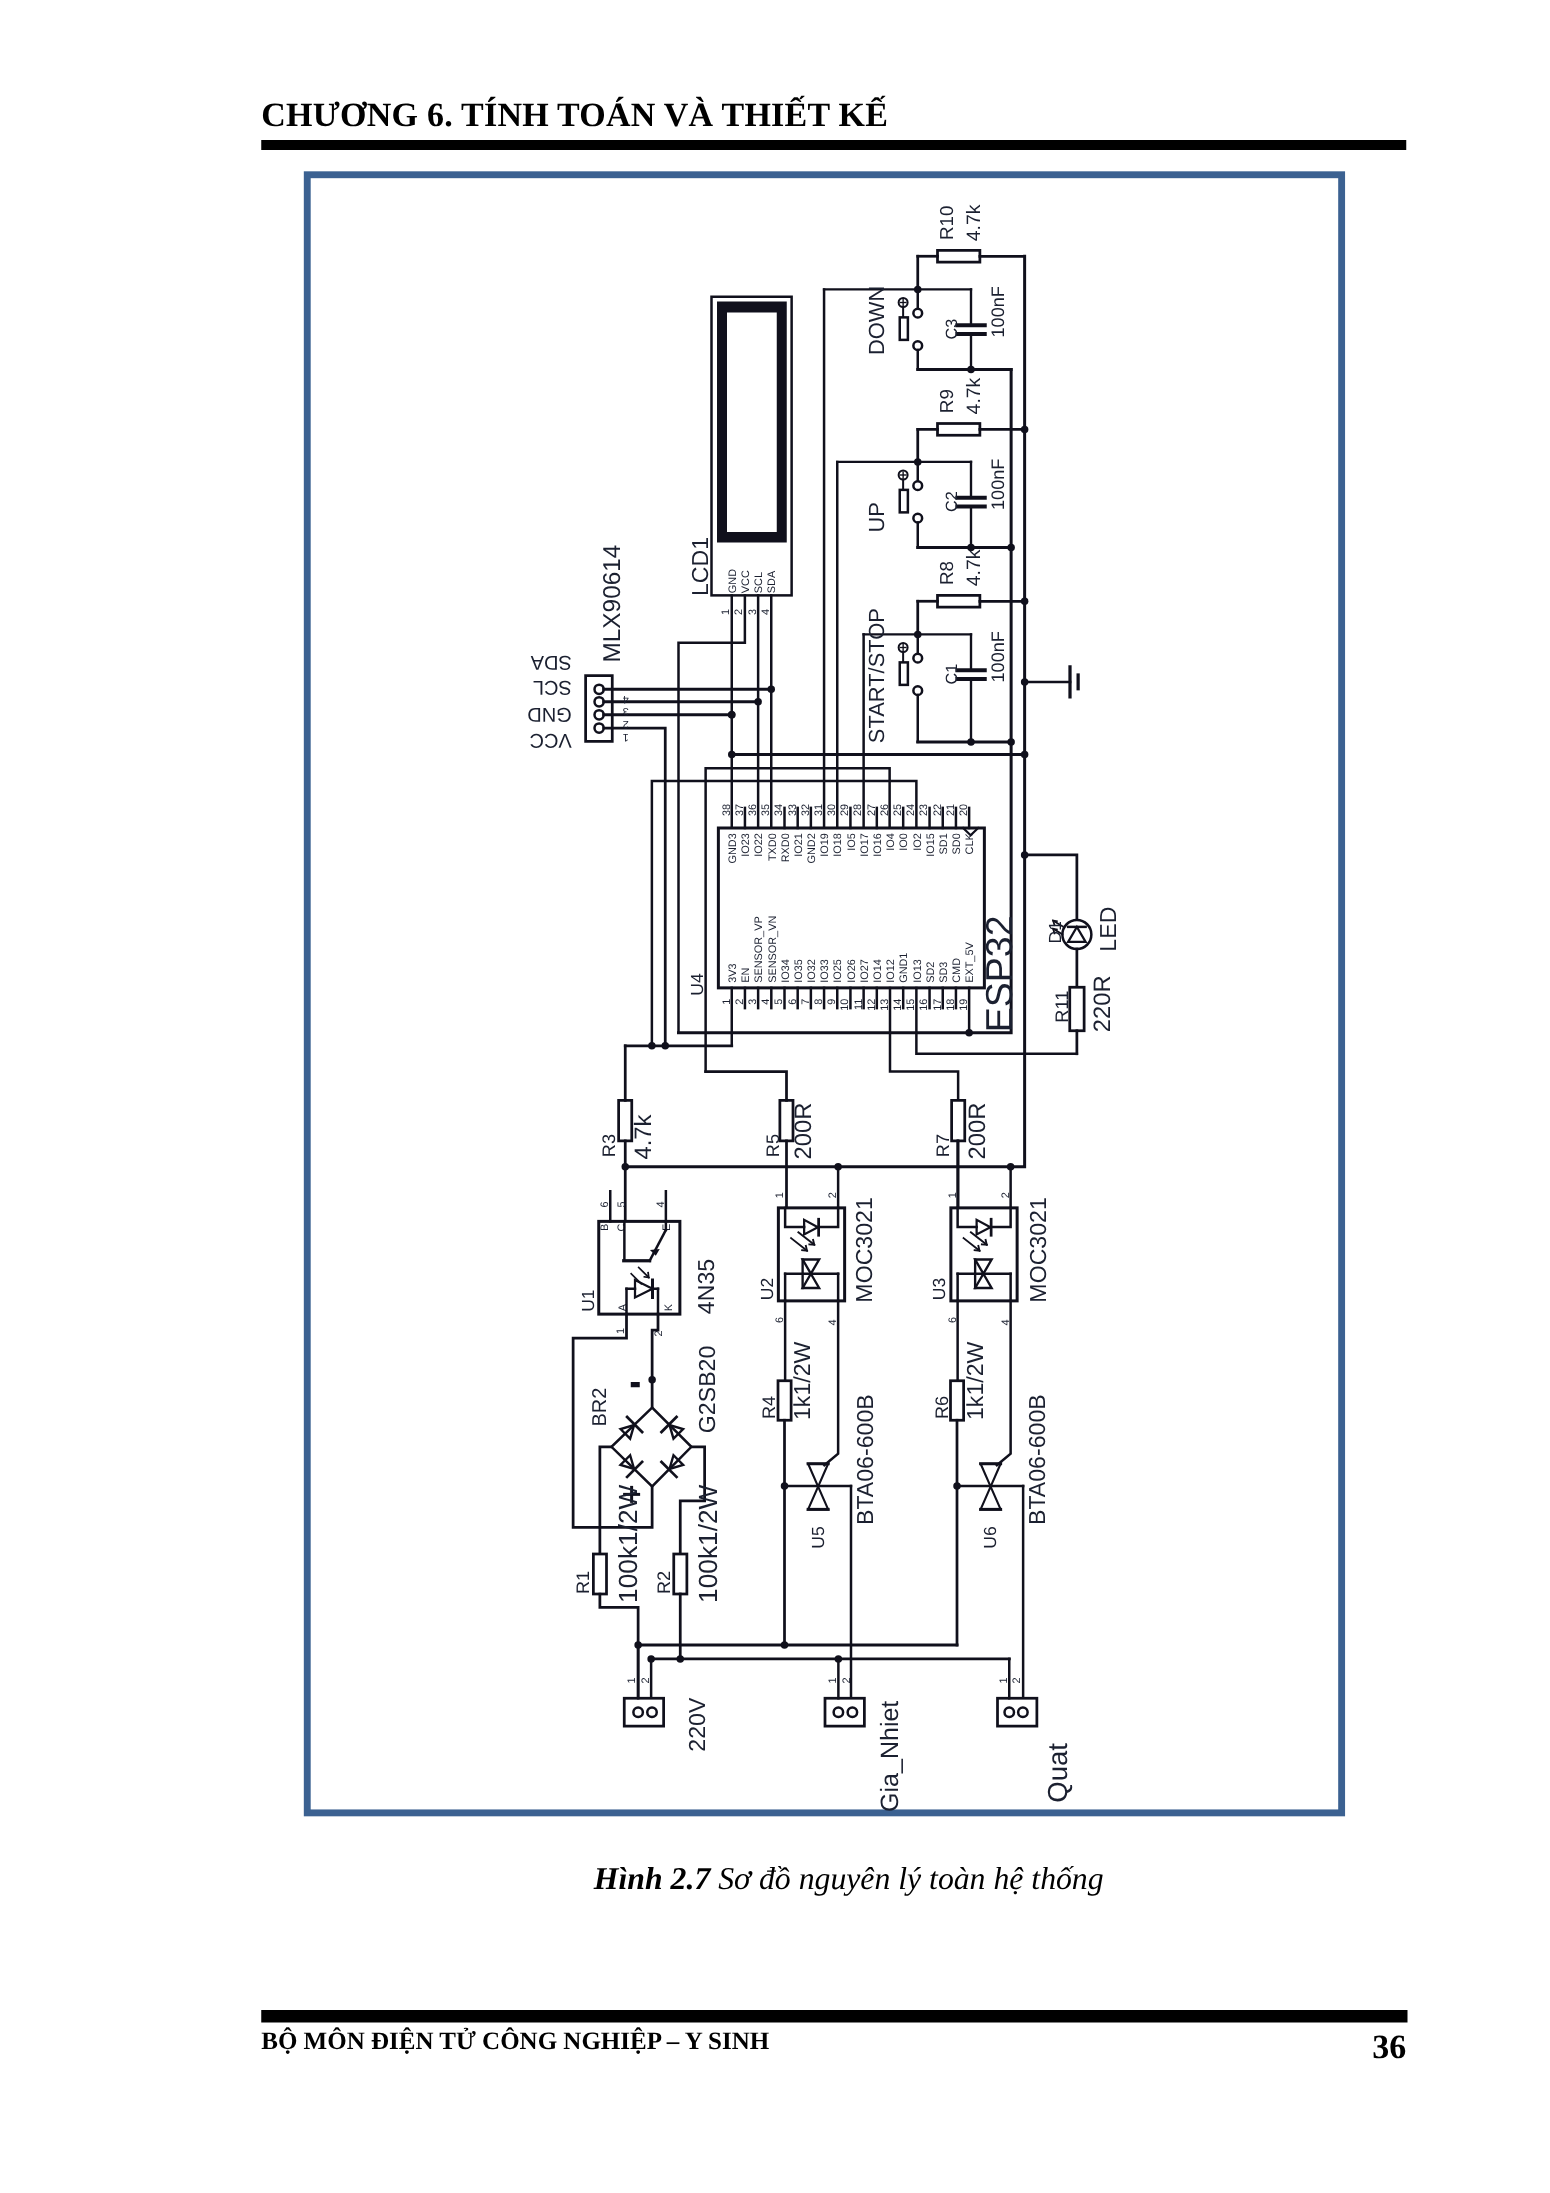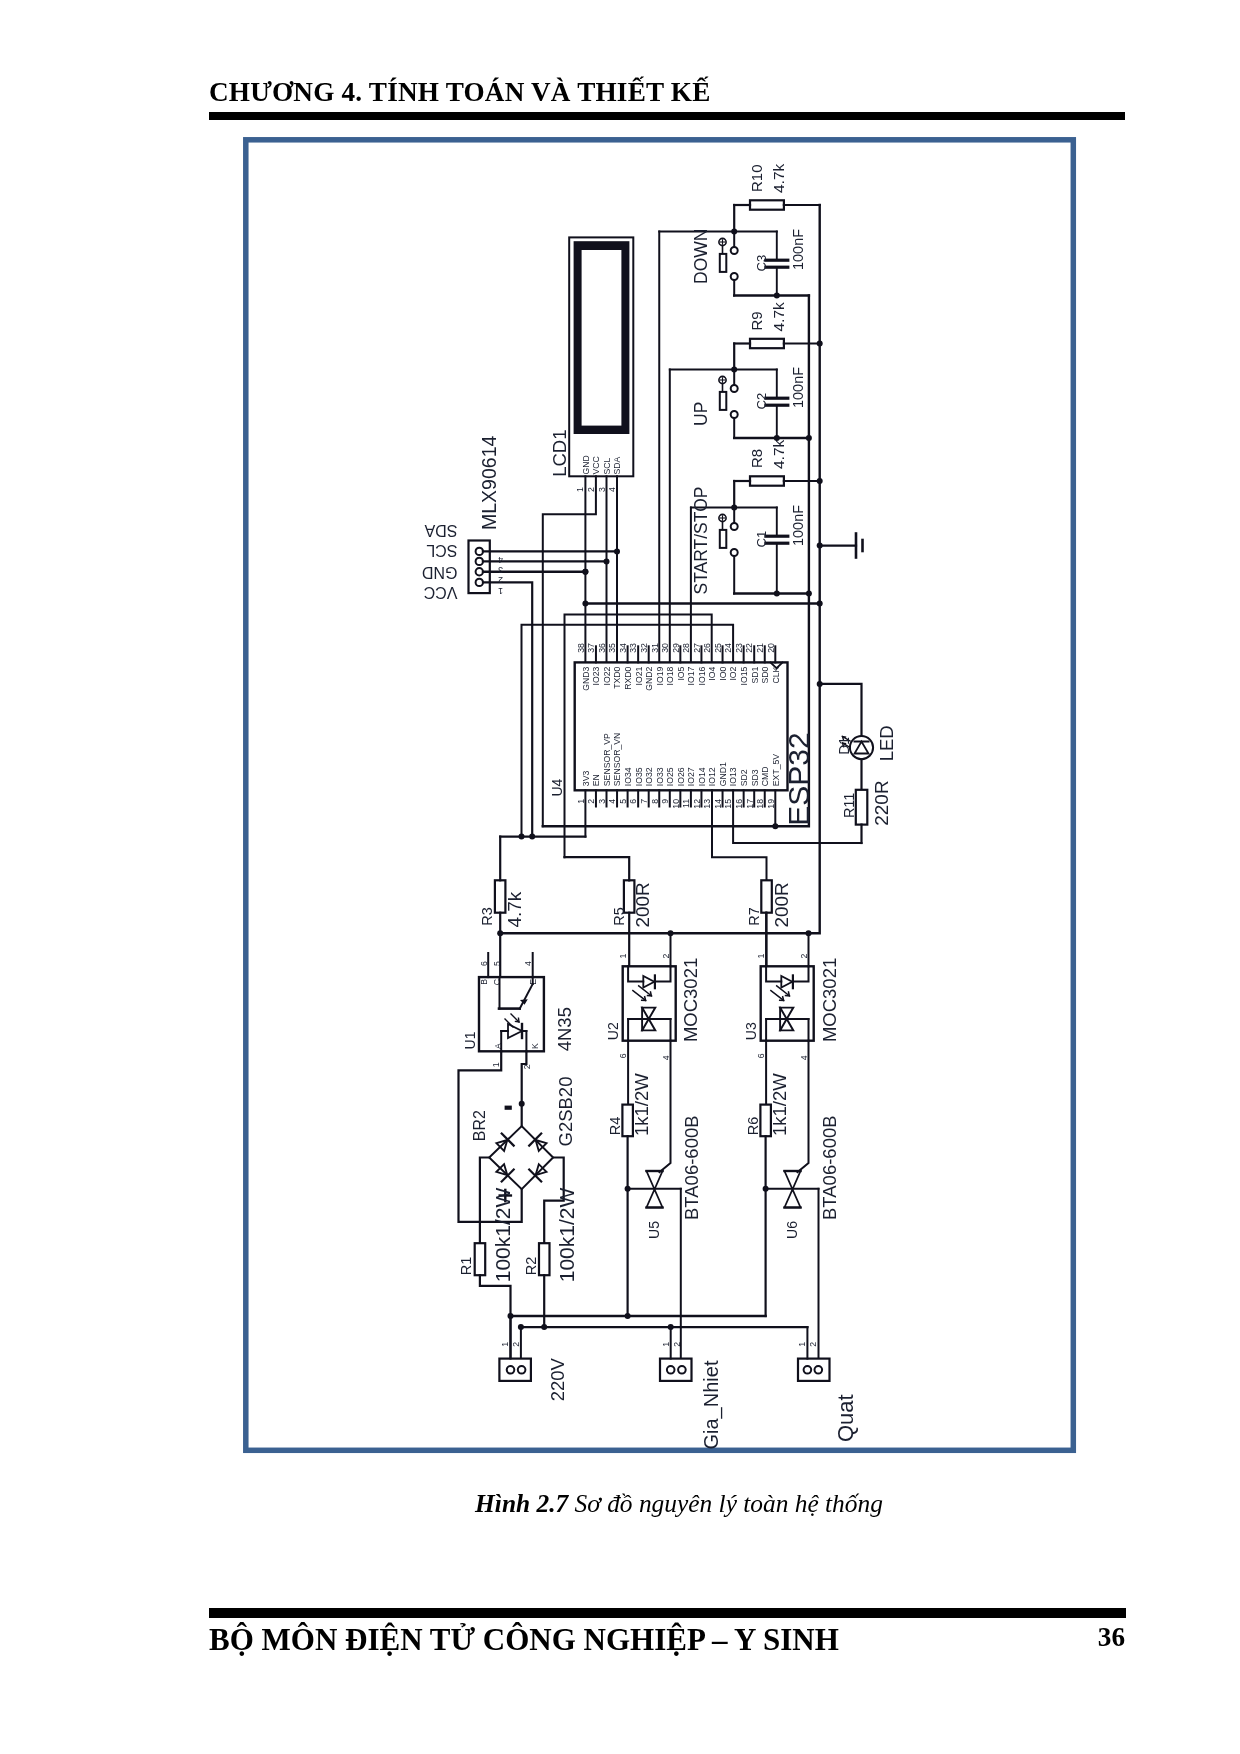--- a/index.html
+++ b/index.html
@@ -1,20 +1,20 @@
 <!DOCTYPE html>
 <html><head><meta charset="utf-8">
 <style>
   html,body{margin:0;padding:0;background:#fff;width:1240px;height:1754px;position:relative;
     font-family:"Liberation Serif",serif;}
   .abs{position:absolute;}
 </style></head>
 <body>
 
-<div class="abs" style="left:209px;top:77px;font-size:27.2px;font-weight:bold;letter-spacing:0.2px;">CHƯƠNG 4. TÍNH TOÁN VÀ THIẾT KẾ</div>
+<div class="abs" style="left:209px;top:77px;font-size:27.2px;font-weight:bold;letter-spacing:0.2px;">CHƯƠNG 6. TÍNH TOÁN VÀ THIẾT KẾ</div>
 
 <div class="abs" style="left:209px;top:112px;width:916px;height:8px;background:#000;"></div>
 
 <svg class="abs" style="left:0;top:0" width="1240" height="1754" viewBox="0 0 1240 1754" font-family="Liberation Sans, sans-serif" stroke-linecap="square">
 
 <rect x="245.8" y="139.8" width="827.5" height="1310.5" fill="none" stroke="#3b6191" stroke-width="5.5"></rect>
 
 <rect x="750" y="200.3" width="33.9" height="9.4" stroke="#10101c" stroke-width="2.2" fill="#fff"></rect>
 
 <path d="M734.2 205.0 L750 205.0" stroke="#10101c" stroke-width="2.2" fill="none"></path>
@@ -714,15 +714,15 @@
 <text x="805.2" y="1342" transform="rotate(-90 805.2 1342)" font-size="8.7" text-anchor="end" fill="#1b2030" font-weight="400">1</text>
     <text x="816.3" y="1342" transform="rotate(-90 816.3 1342)" font-size="8.7" text-anchor="end" fill="#1b2030" font-weight="400">2</text>
 
 <text x="853.5" y="1442.1" transform="rotate(-90 853.5 1442.1)" font-size="22" text-anchor="start" fill="#1b2030" font-weight="400">Quat</text>
 </svg>
 
 <div class="abs" style="left:59px;top:1489px;width:1240px;text-align:center;font-size:25.4px;font-style:italic;"><b>Hình 2.7</b> Sơ đồ nguyên lý toàn hệ thống</div>
 
 <div class="abs" style="left:209px;top:1608px;width:917px;height:10px;background:#000;"></div>
 
-<div class="abs" style="left:209px;top:1622px;font-size:31px;font-weight:bold;">BỘ MÔN ĐIỆN TỬ CÔNG NGHIỆP – Y SINH</div>
+<div class="abs" style="left:209px;top:1622px;font-size:20px;font-weight:bold;">BỘ MÔN ĐIỆN TỬ CÔNG NGHIỆP – Y SINH</div>
 
 <div class="abs" style="left:1085px;top:1622px;width:40px;text-align:right;font-size:27.2px;font-weight:bold;">36</div>
 
 </body></html>

